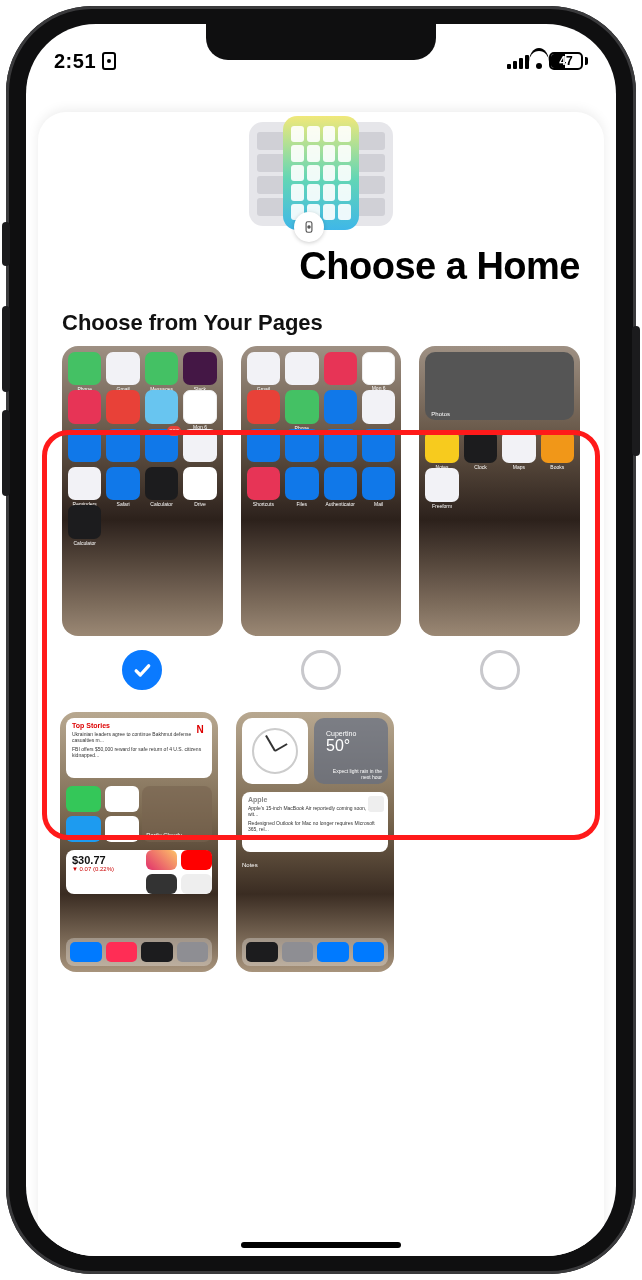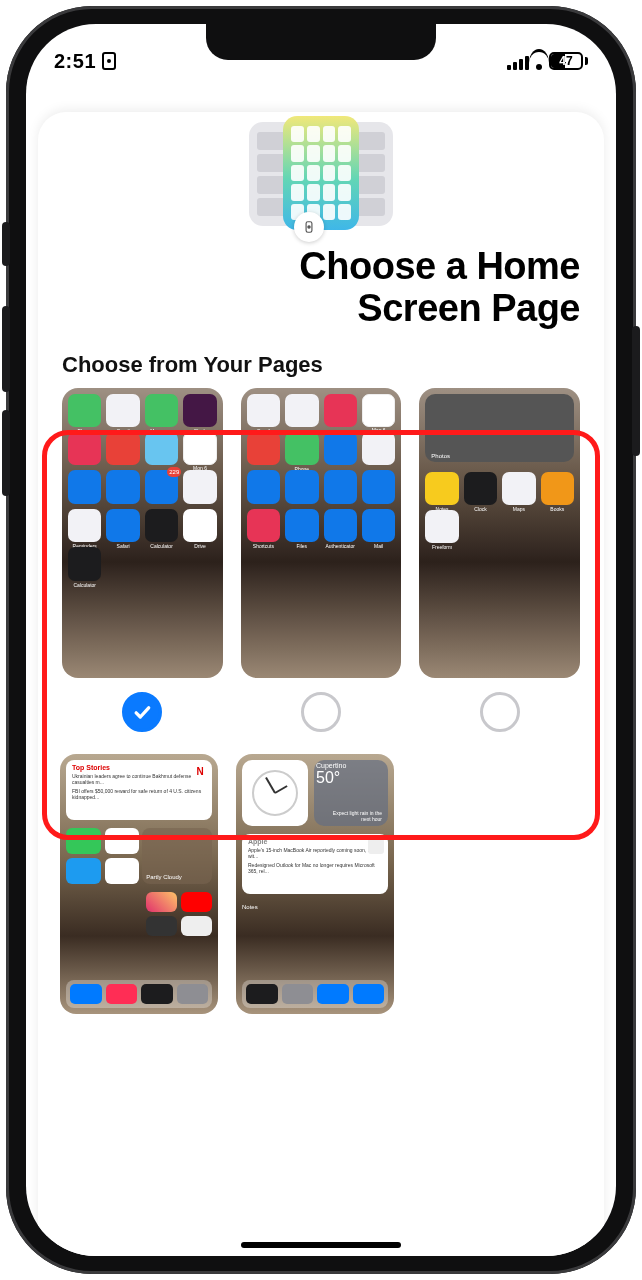--- a/index.html
+++ b/index.html
@@ -23,21 +23,21 @@
     border-bottom-left-radius: 22px; border-bottom-right-radius: 22px;
   }
   .status-bar {
     position: absolute; top: 0; left: 0; right: 0; height: 60px;
     display: flex; justify-content: space-between; align-items: center;
     padding: 14px 28px 0 28px; color: #000; font-weight: 600;
   }
   .status-left { display: flex; align-items: center; gap: 6px; font-size: 20px; letter-spacing: 0.5px; }
   .focus-chip { width: 14px; height: 18px; border: 2px solid #000; border-radius: 3px; position: relative; }
   .focus-chip::after { content:""; position:absolute; left:50%; top:50%; width:4px; height:4px; background:#000; border-radius:50%; transform:translate(-50%,-50%); }
-  .status-right { display: flex; align-items: flex-end; gap: 0; }
+  .status-right { display: flex; align-items: center; gap: 0; }
   .signal { display: flex; align-items: flex-end; gap: 2px; height: 16px; }
   .signal i { width: 4px; background: #000; border-radius: 1px; }
   .signal i:nth-child(1){height:5px}.signal i:nth-child(2){height:8px}.signal i:nth-child(3){height:11px}.signal i:nth-child(4){height:14px}
   .wifi { width:20px; height:16px; position:relative; }
   .wifi::before { content:""; position:absolute; bottom:-2px; left:50%; width:20px; height:20px; border:3px solid #000; border-bottom:none; border-left:none; border-right:none; border-radius:50% 50% 0 0 / 60% 60% 0 0; transform:translateX(-50%); }
   .wifi::after { content:""; position:absolute; bottom:0; left:50%; width:6px; height:6px; background:#000; border-radius:50%; transform:translateX(-50%); }
   .battery { display:flex; align-items:center; gap:2px; }
   .battery-body { width:34px; height:18px; border:2px solid #000; border-radius:5px; position:relative; display:flex; align-items:center; justify-content:center; font-size:12px; font-weight:700; }
   .battery-body::before { content:""; position:absolute; left:0; top:0; bottom:0; width:47%; background:#000; border-radius:3px 0 0 3px; }
   .battery-body span { position:relative; color:#fff; mix-blend-mode:difference; }
@@ -207,21 +207,20 @@
             </div>
           <div class="badge-dot">
             <svg viewBox="0 0 24 24" fill="none" stroke="#555" stroke-width="2">
                 <rect x="7" y="3" width="10" height="18" rx="3"></rect>
                 <circle cx="12" cy="12" r="2" fill="#555"></circle>
               </svg>
           </div>
         </div>
         <h1>
           <span>Choose a Home</span><br>
-          <span>Screen Page</span>
         </h1>
       </div>
 
       <div style="padding:0 22px;">
         <div class="section-title">Choose from Your Pages</div>
         <div class="pages-row">
 
           <div class="page-col">
             <div class="page-thumb">
               <div class="icon-grid" id="grid-0">
@@ -352,20 +351,25 @@
           </div>
           <div style="position:absolute;top:74px;left:6px;right:50%;height:56px;display:grid;grid-template-columns:1fr 1fr;gap:4px;">
             <i style="background:#34c759;border-radius:6px"></i>
             <i style="background:#fff;border-radius:6px"></i>
             <i style="background:#1d9bf0;border-radius:6px"></i>
             <i style="background:#fff;border-radius:6px"></i>
           </div>
           <div style="position:absolute;top:74px;left:52%;right:6px;height:56px;background:rgba(120,100,80,0.6);border-radius:8px;color:#fff;font-size:6px;padding:4px">
             <div style="position:absolute;bottom:4px;left:4px">Partly Cloudy</div>
           </div>
+          <div class="wcard" style="top:138px;height:44px">
+            <div style="font-size:11px;font-weight:700;color:#111">$30.77</div>
+            <div style="font-size:6px;color:#c00">▼ 0.07 (0.22%)</div>
+            <div class="ico" style="background:linear-gradient(45deg,#e1306c,#f77737)"></div>
+          </div>
           <div style="position:absolute;top:138px;right:6px;width:66px;height:44px;display:grid;grid-template-columns:1fr 1fr;gap:4px;">
             <i style="background:linear-gradient(45deg,#e1306c,#fdc468);border-radius:6px"></i>
             <i style="background:#ff0000;border-radius:6px"></i>
             <i style="background:#333;border-radius:6px"></i>
             <i style="background:#eee;border-radius:6px"></i>
           </div>
           <div class="dock" id="dock-0">
               <i class="c-blue" style="border-radius: 5px;"></i>
               <i class="c-pink" style="border-radius: 5px;"></i>
               <i class="c-black" style="border-radius: 5px;"></i>
@@ -373,21 +377,21 @@
             </div>
         </div>
 
         <div class="bottom-thumb">
           <div style="position:absolute;top:6px;left:6px;width:66px;height:66px;background:#fff;border-radius:10px;display:flex;align-items:center;justify-content:center">
             <div style="width:46px;height:46px;border:2px solid #ccc;border-radius:50%;position:relative">
               <div style="position:absolute;left:50%;top:50%;width:2px;height:14px;background:#333;transform-origin:bottom;transform:translate(-50%,-100%) rotate(60deg)"></div>
               <div style="position:absolute;left:50%;top:50%;width:2px;height:18px;background:#333;transform-origin:bottom;transform:translate(-50%,-100%) rotate(-30deg)"></div>
             </div>
           </div>
-          <div style="position:absolute;top:6px;left:78px;right:6px;height:66px;background:rgba(100,110,130,0.7);border-radius:10px;color:#fff;padding:2px">
+          <div style="position:absolute;top:6px;left:78px;right:6px;height:66px;background:rgba(100,110,130,0.7);border-radius:10px;color:#fff;padding:12px">
             <div style="font-size:7px">Cupertino</div>
             <div style="font-size:16px;font-weight:300">50°</div>
             <div style="font-size:5px;position:absolute;bottom:4px;right:6px;width:50px;text-align:right">Expect light rain in the next hour</div>
           </div>
           <div class="wcard" style="top:80px;height:60px">
             <h4 style="color:#888">Apple</h4>
             <div class="ico"></div>
             <p>Apple's 15-inch MacBook Air reportedly coming soon, along wit...</p>
             <p>Redesigned Outlook for Mac no longer requires Microsoft 365, rel...</p>
           </div>

